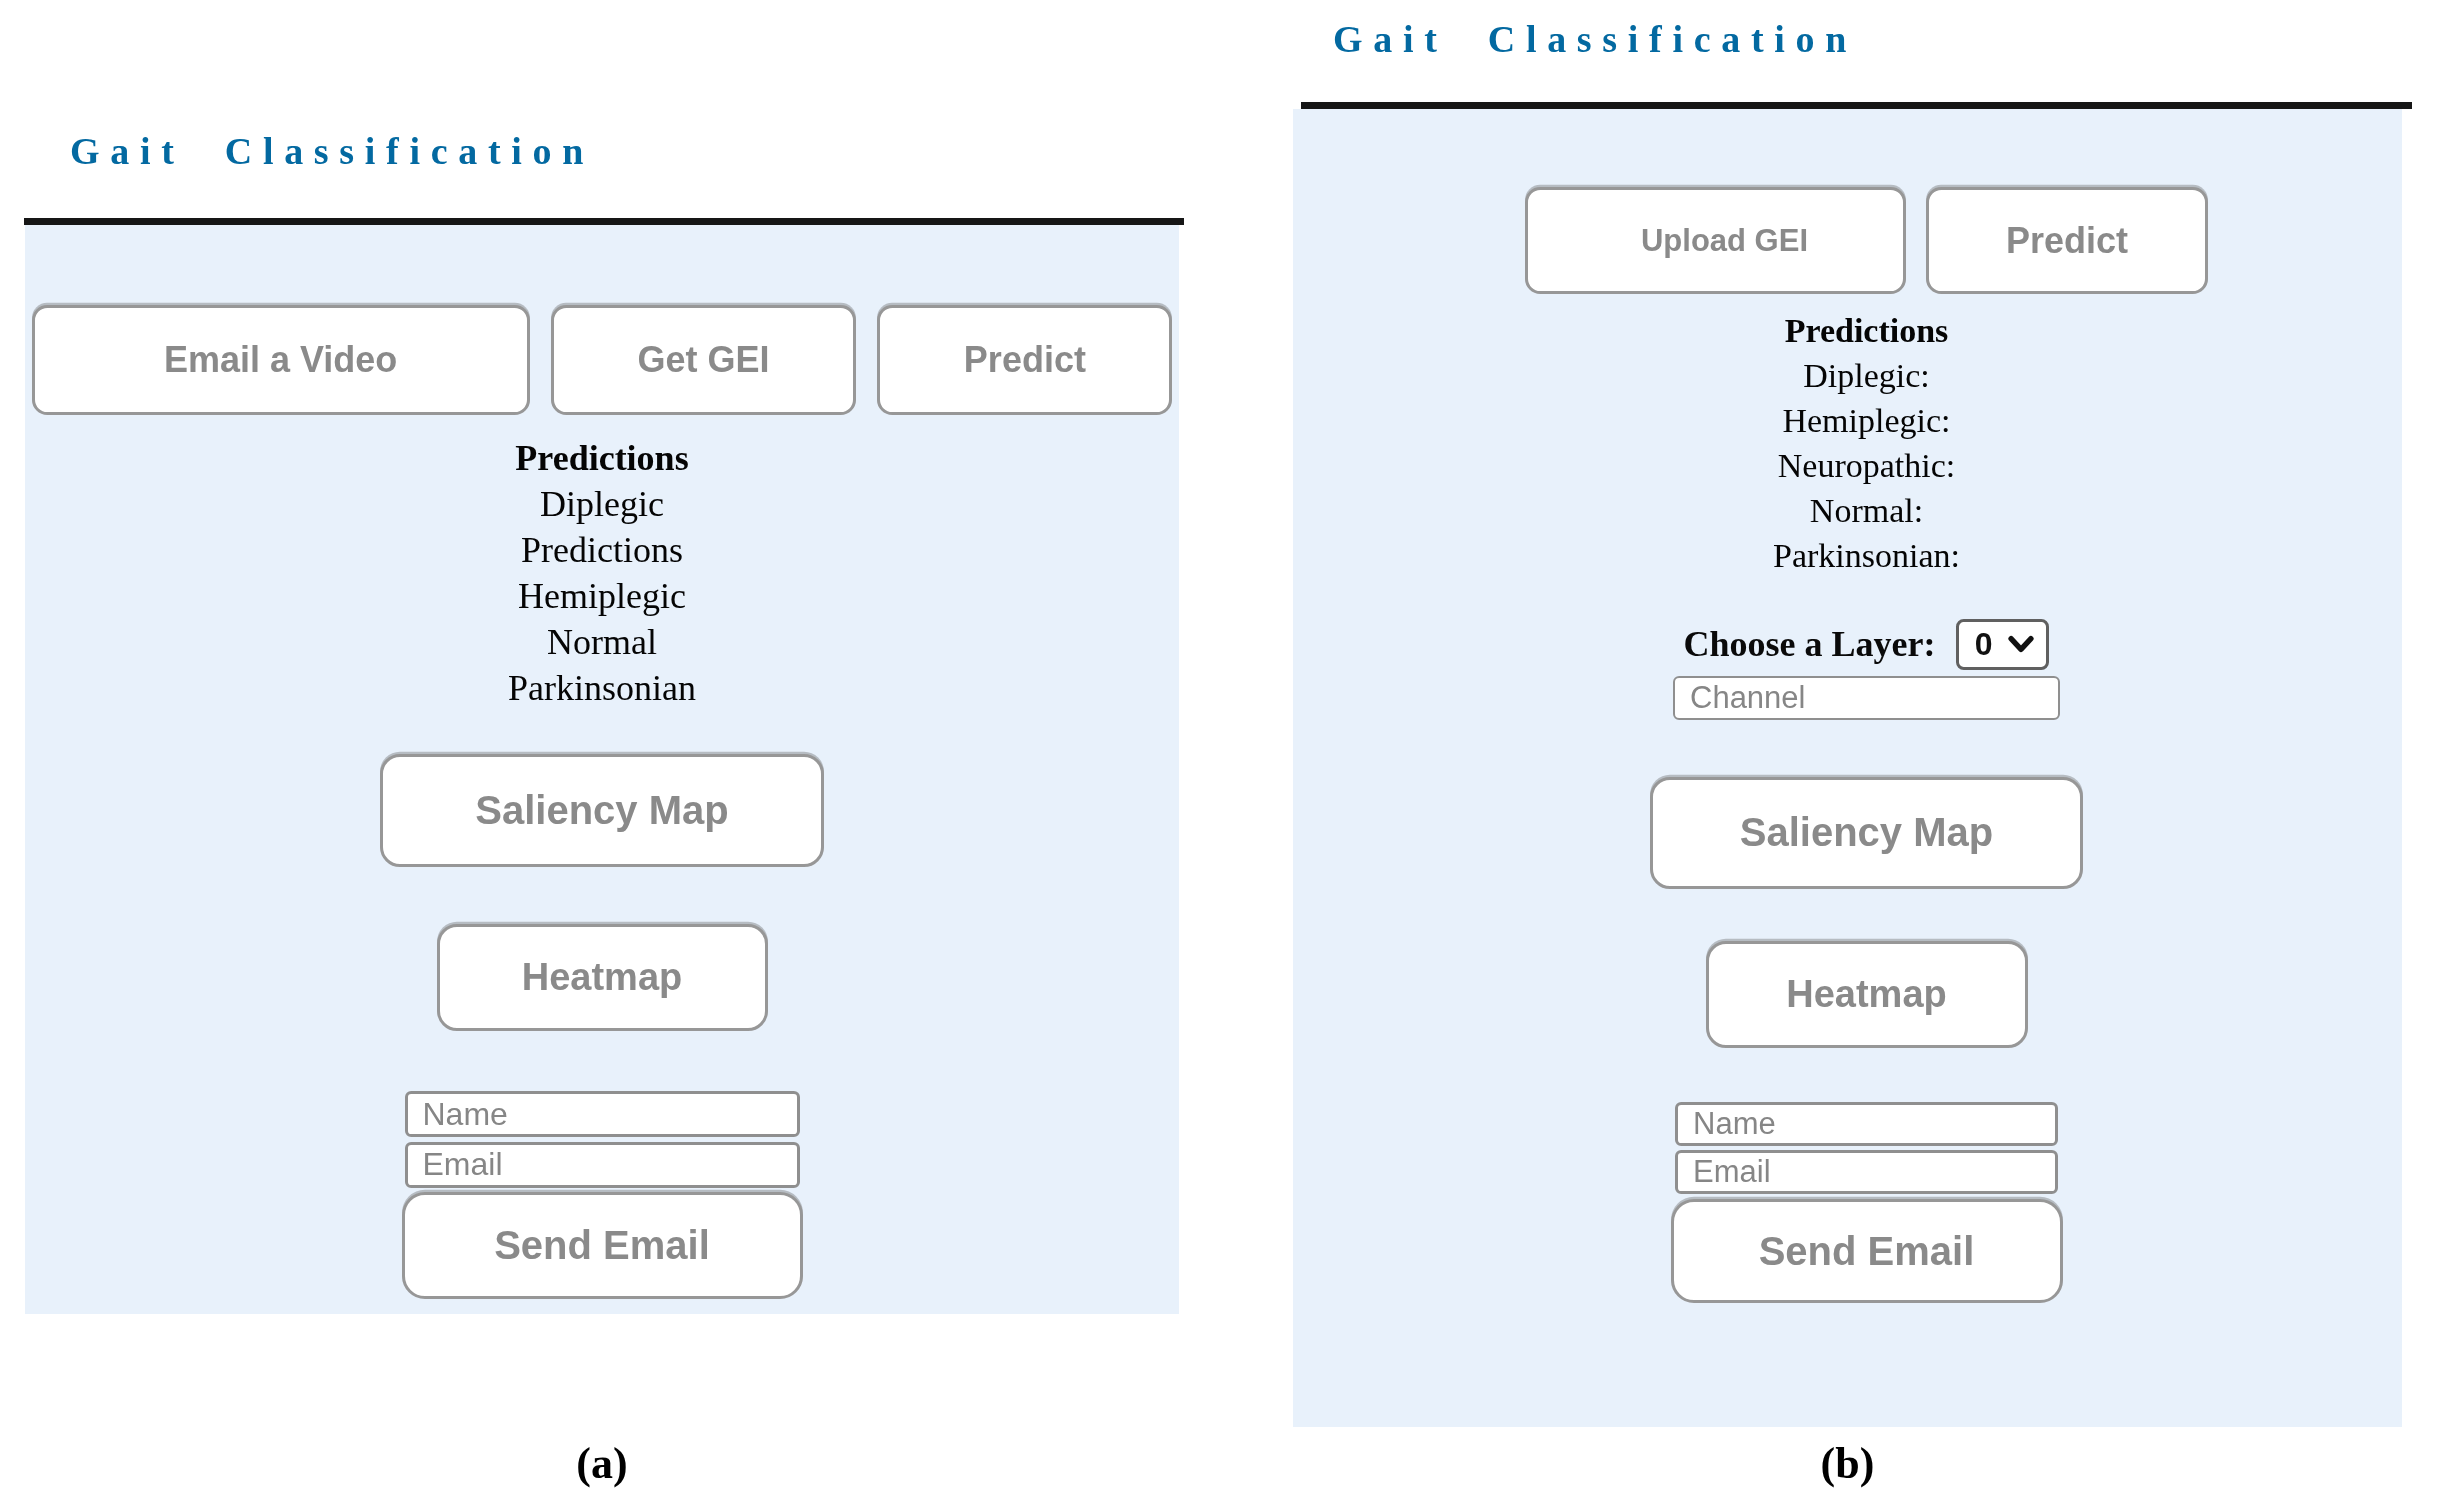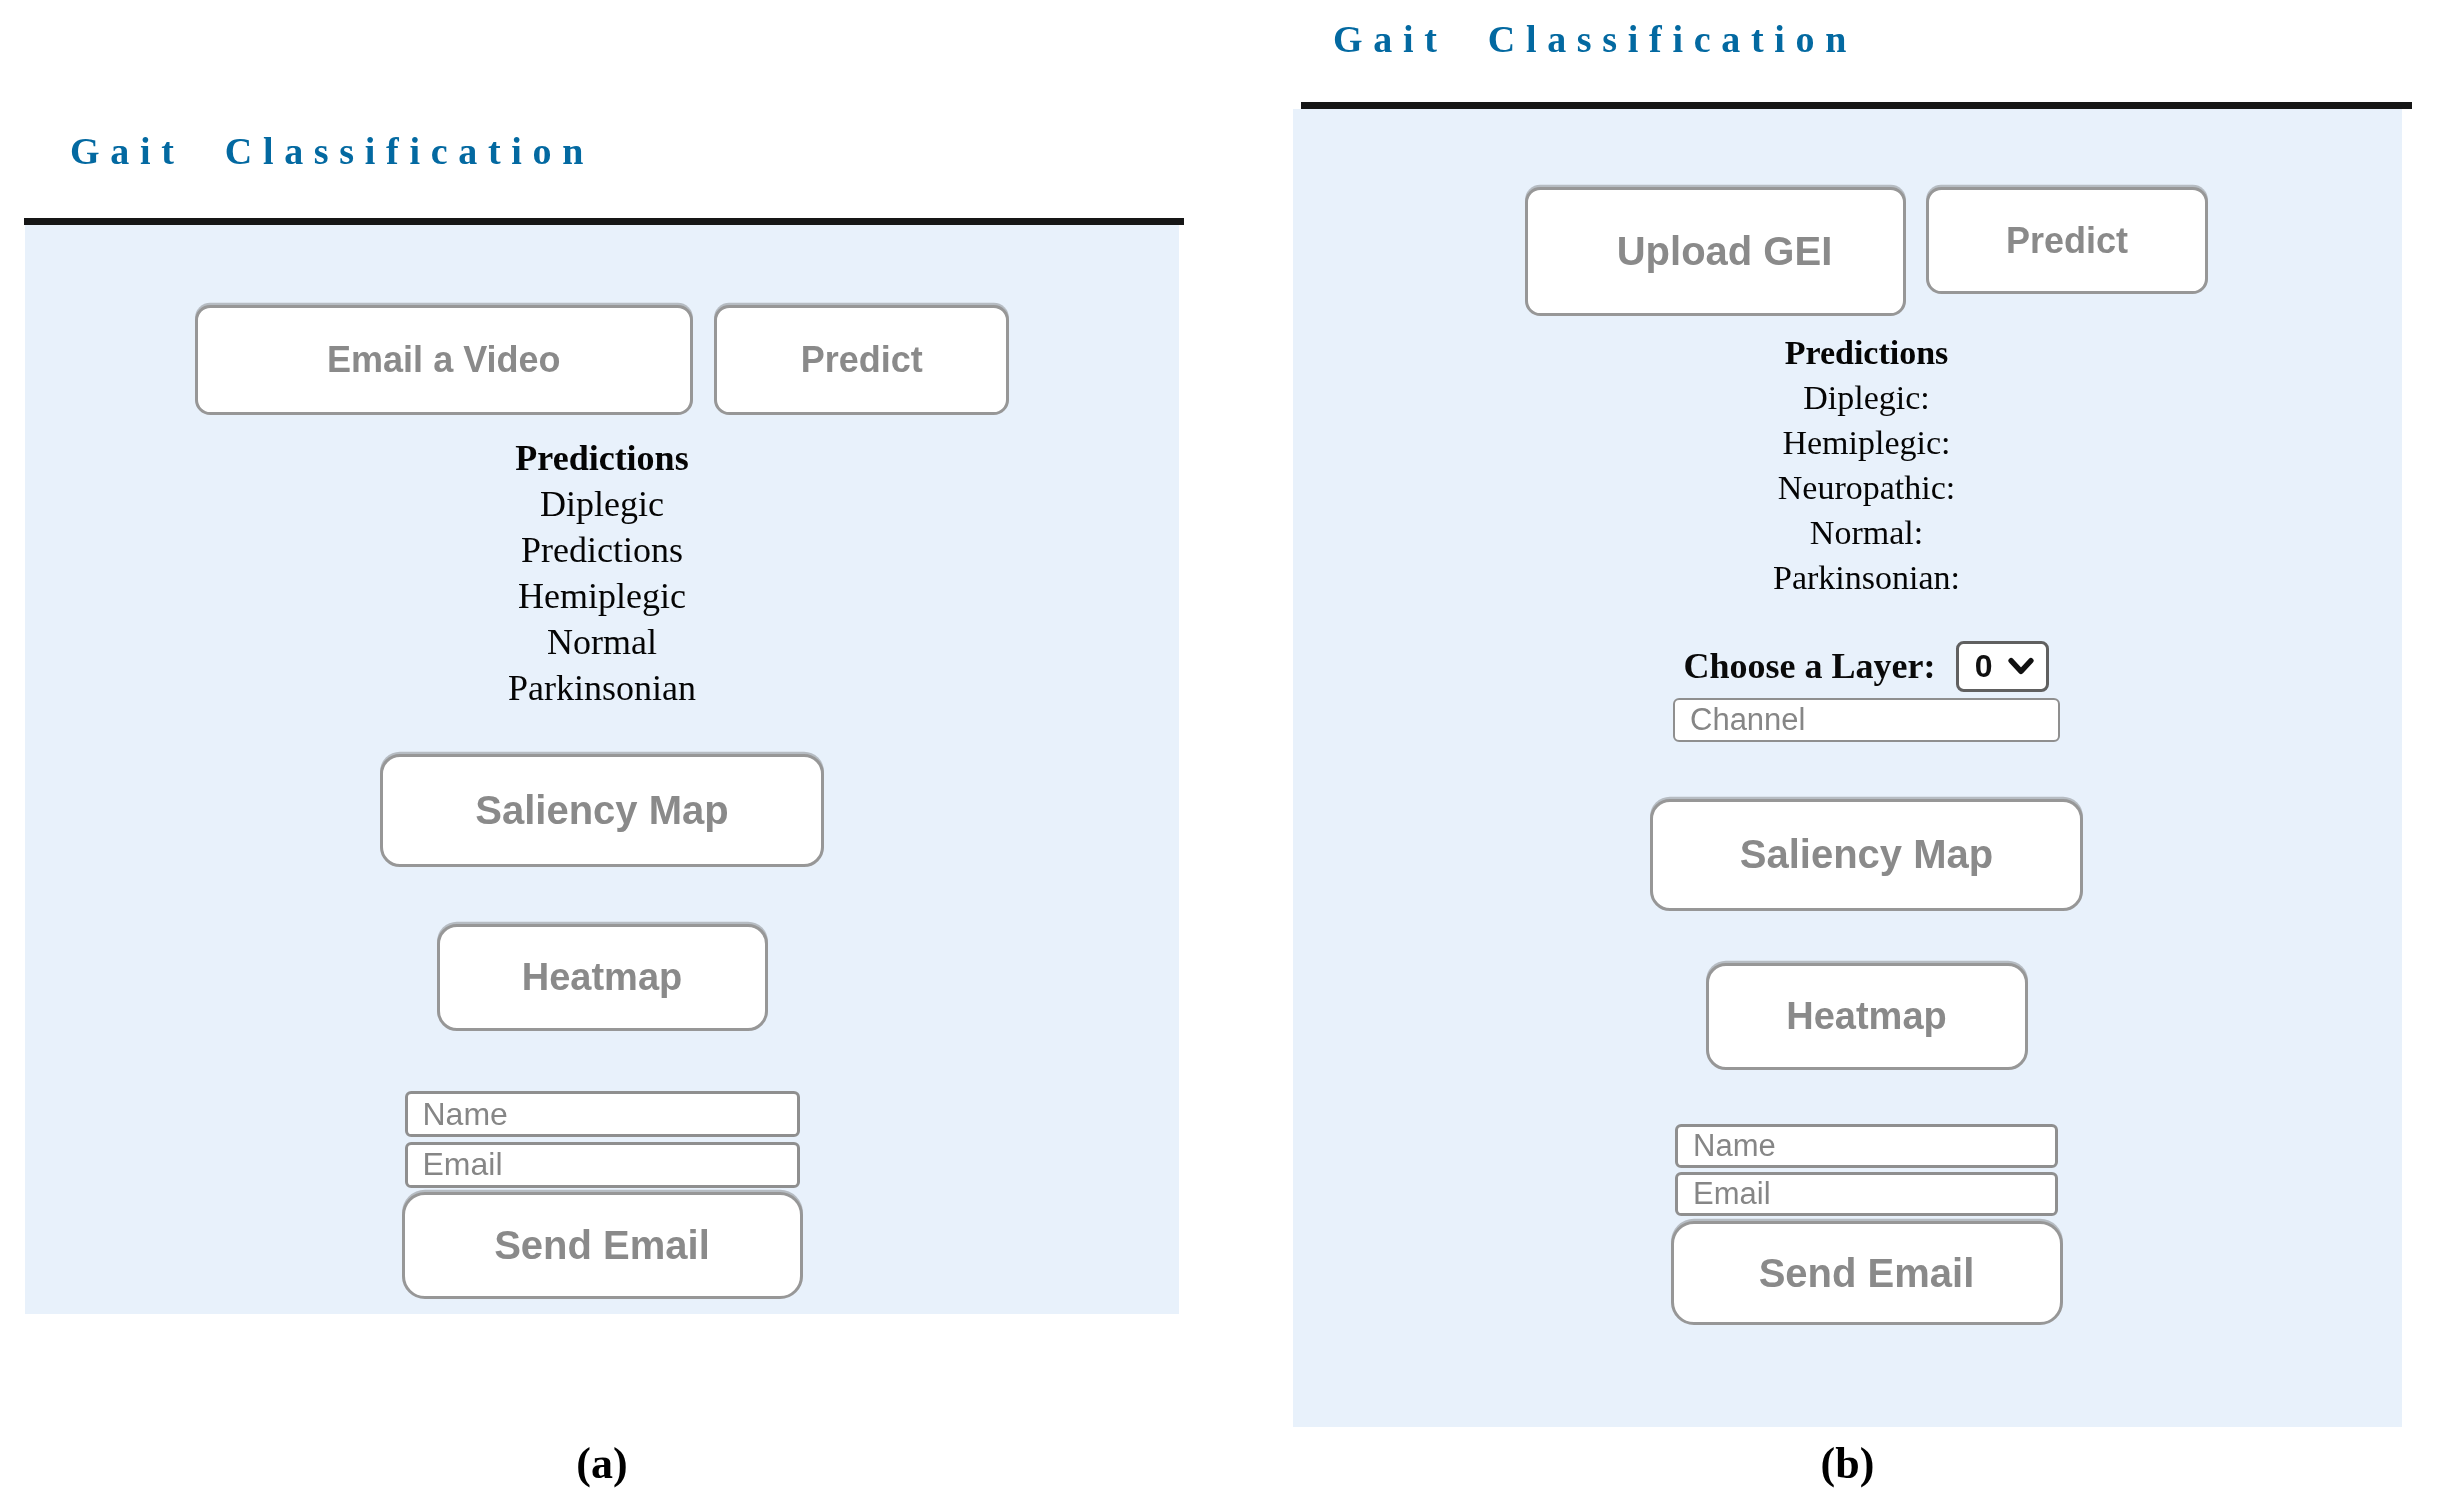--- a/index.html
+++ b/index.html
@@ -43,20 +43,21 @@
 <div class="canvas">
 
   <div class="app-title" style="left:70px;top:129px;">Gait Classification</div>
   <div class="rule" style="left:24px;top:218px;width:1160px;"></div>
 
   <div class="bluebox" style="left:25px;top:225px;width:1154px;height:1089px;">
     <div class="col" style="width:100%;">
 
       <div class="btn-row" style="margin-top:80px;gap:21.4px;">
         <button class="btn" style="width:498px;height:110px;font-size:36px;">Email a Video</button>
+        <button class="btn" style="width:305px;height:110px;font-size:36px;">Get GEI</button>
         <button class="btn" style="width:295px;height:110px;font-size:36px;">Predict</button>
       </div>
 
       <div class="pred" style="margin-top:20px;font-size:36px;line-height:46px;">
         <div class="heading">Predictions</div>
         <div>Diplegic</div>
         <div>Predictions</div>
         <div>Hemiplegic</div>
         <div>Normal</div>
         <div>Parkinsonian</div>
@@ -75,21 +76,21 @@
 
   <div class="caption" style="left:25px;top:1438px;width:1154px;">(a)</div>
 
   <div class="app-title" style="left:1333px;top:17px;">Gait Classification</div>
   <div class="rule" style="left:1301px;top:102px;width:1111px;"></div>
 
   <div class="bluebox" style="left:1293px;top:109px;width:1109px;height:1318px;">
     <div class="col" style="width:100%;left:19px;">
 
       <div class="btn-row" style="margin-top:78px;gap:20px;">
-        <button class="btn" style="width:381px;height:129px;font-size:40px;padding-left:24px;">Upload GEI</button>
+        <button class="btn" style="width:381px;height:107px;font-size:31px;padding-left:24px;">Upload GEI</button>
         <button class="btn" style="width:282px;height:107px;font-size:36px;">Predict</button>
       </div>
 
       <div class="pred" style="margin-top:13.8px;font-size:34px;line-height:45px;">
         <div class="heading">Predictions</div>
         <div>Diplegic:</div>
         <div>Hemiplegic:</div>
         <div>Neuropathic:</div>
         <div>Normal:</div>
         <div>Parkinsonian:</div>

